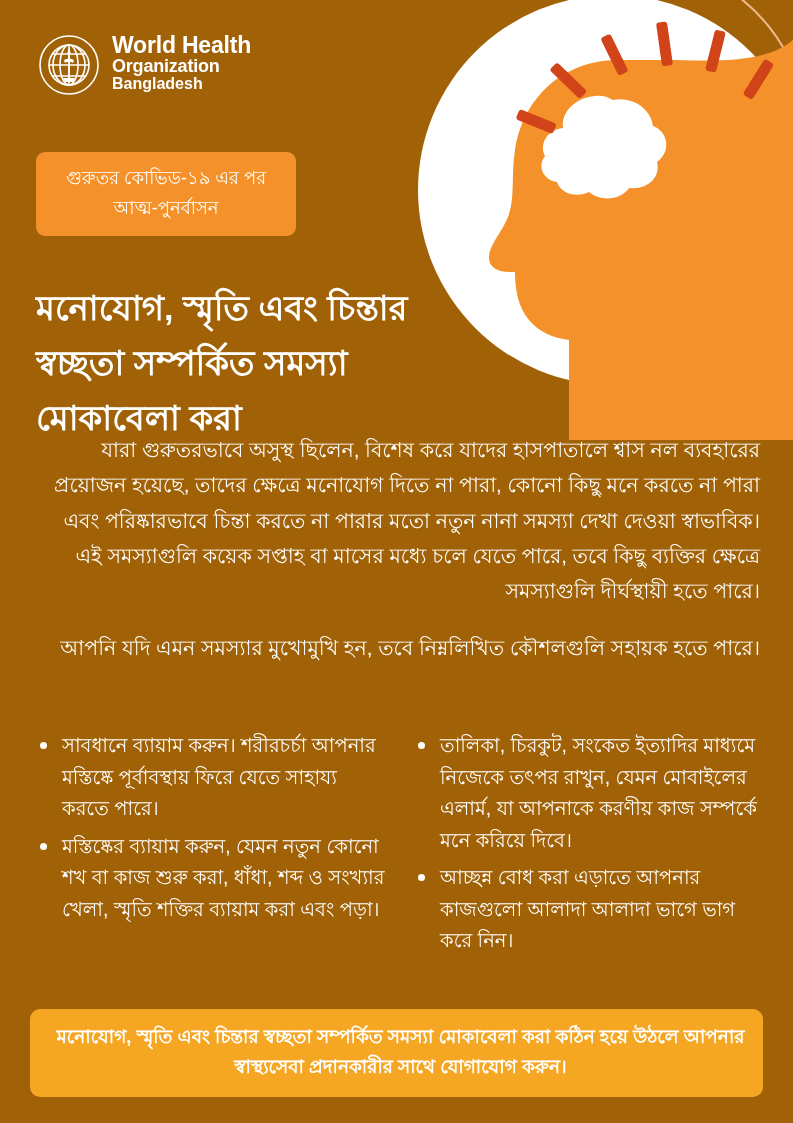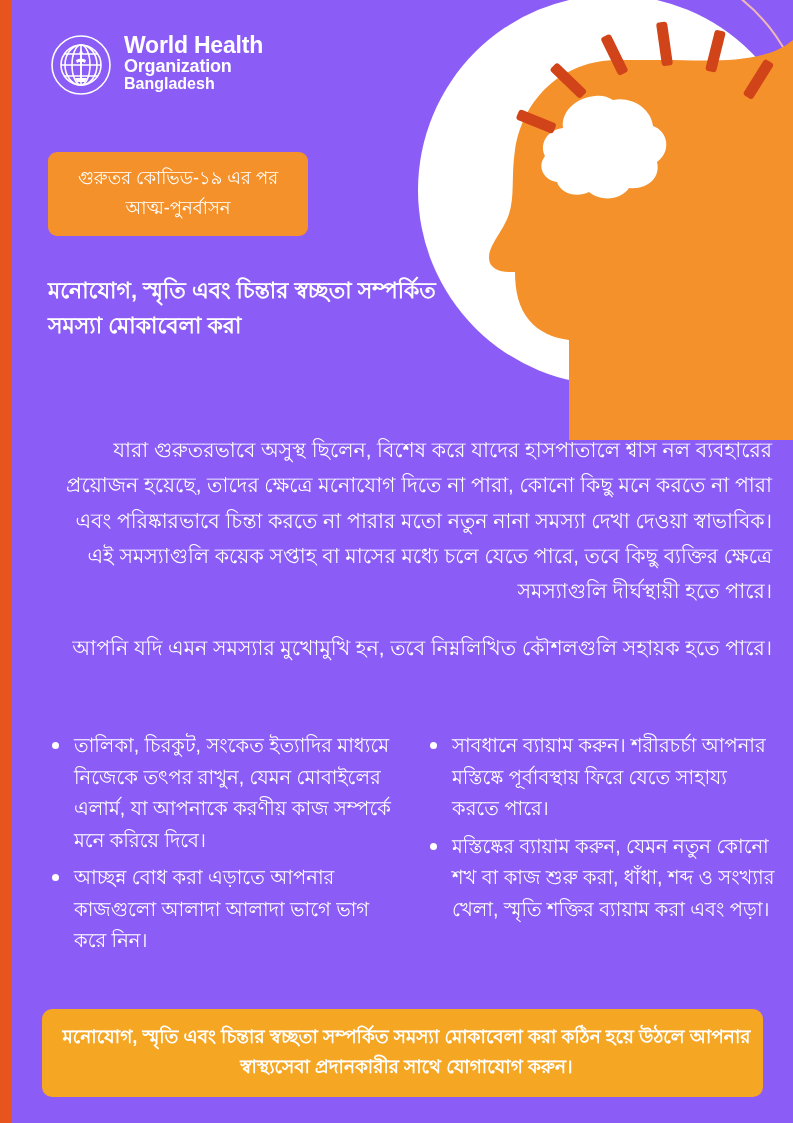--- a/index.html
+++ b/index.html
@@ -11,23 +11,22 @@
     height: 1123px;
     background: #e8541e;
     font-family: "Liberation Sans", sans-serif;
     overflow: hidden;
     position: relative;
   }
 
   .poster {
     position: absolute;
     inset: 0;
-    background: #8b5cf6;
+    background: #a16207;
     overflow: hidden;
-    margin-left: 12px;
   }
 
   
   .art {
     position: absolute;
     top: 0;
     right: 0;
     width: 430px;
     height: 440px;
     overflow: hidden;
@@ -96,21 +95,21 @@
   }
   .badge .b2 { display: block; }
 
   
   .headline {
     position: absolute;
     top: 258px;
     left: 36px;
     width: 400px;
     color: #ffffff;
-    font-size: 22px;
+    font-size: 34px;
     font-weight: bold;
     line-height: 1.62;
     z-index: 5;
   }
 
   
   .body-copy {
     position: absolute;
     top: 432px;
     left: 34px;
@@ -264,27 +263,27 @@
   <h1 class="headline">মনোযোগ, স্মৃতি এবং চিন্তার স্বচ্ছতা সম্পর্কিত সমস্যা মোকাবেলা করা</h1>
 
   <div class="body-copy">
     <p>যারা গুরুতরভাবে অসুস্থ ছিলেন, বিশেষ করে যাদের হাসপাতালে শ্বাস নল ব্যবহারের প্রয়োজন হয়েছে, তাদের ক্ষেত্রে মনোযোগ দিতে না পারা, কোনো কিছু মনে করতে না পারা এবং পরিষ্কারভাবে চিন্তা করতে না পারার মতো নতুন নানা সমস্যা দেখা দেওয়া স্বাভাবিক। এই সমস্যাগুলি কয়েক সপ্তাহ বা মাসের মধ্যে চলে যেতে পারে, তবে কিছু ব্যক্তির ক্ষেত্রে সমস্যাগুলি দীর্ঘস্থায়ী হতে পারে।</p>
     <p>আপনি যদি এমন সমস্যার মুখোমুখি হন, তবে নিম্নলিখিত কৌশলগুলি সহায়ক হতে পারে।</p>
   </div>
 
   <div class="columns">
     <div class="col">
       <ul class="bullets">
+        <li>সাবধানে ব্যায়াম করুন। শরীরচর্চা আপনার মস্তিষ্কে পূর্বাবস্থায় ফিরে যেতে সাহায্য করতে পারে।</li>
+        <li>মস্তিষ্কের ব্যায়াম করুন, যেমন নতুন কোনো শখ বা কাজ শুরু করা, ধাঁধা, শব্দ ও সংখ্যার খেলা, স্মৃতি শক্তির ব্যায়াম করা এবং পড়া।</li>
+      </ul>
+    </div>
+    <div class="col">
+      <ul class="bullets">
         <li>তালিকা, চিরকুট, সংকেত ইত্যাদির মাধ্যমে নিজেকে তৎপর রাখুন, যেমন মোবাইলের এলার্ম, যা আপনাকে করণীয় কাজ সম্পর্কে মনে করিয়ে দিবে।</li>
         <li>আচ্ছন্ন বোধ করা এড়াতে আপনার কাজগুলো আলাদা আলাদা ভাগে ভাগ করে নিন।</li>
       </ul>
     </div>
-    <div class="col">
-      <ul class="bullets">
-        <li>সাবধানে ব্যায়াম করুন। শরীরচর্চা আপনার মস্তিষ্কে পূর্বাবস্থায় ফিরে যেতে সাহায্য করতে পারে।</li>
-        <li>মস্তিষ্কের ব্যায়াম করুন, যেমন নতুন কোনো শখ বা কাজ শুরু করা, ধাঁধা, শব্দ ও সংখ্যার খেলা, স্মৃতি শক্তির ব্যায়াম করা এবং পড়া।</li>
-      </ul>
-    </div>
   </div>
 
   <div class="footer">মনোযোগ, স্মৃতি এবং চিন্তার স্বচ্ছতা সম্পর্কিত সমস্যা মোকাবেলা করা কঠিন হয়ে উঠলে আপনার স্বাস্থ্যসেবা প্রদানকারীর সাথে যোগাযোগ করুন।</div>
 
 </div>
 
 </body></html>

